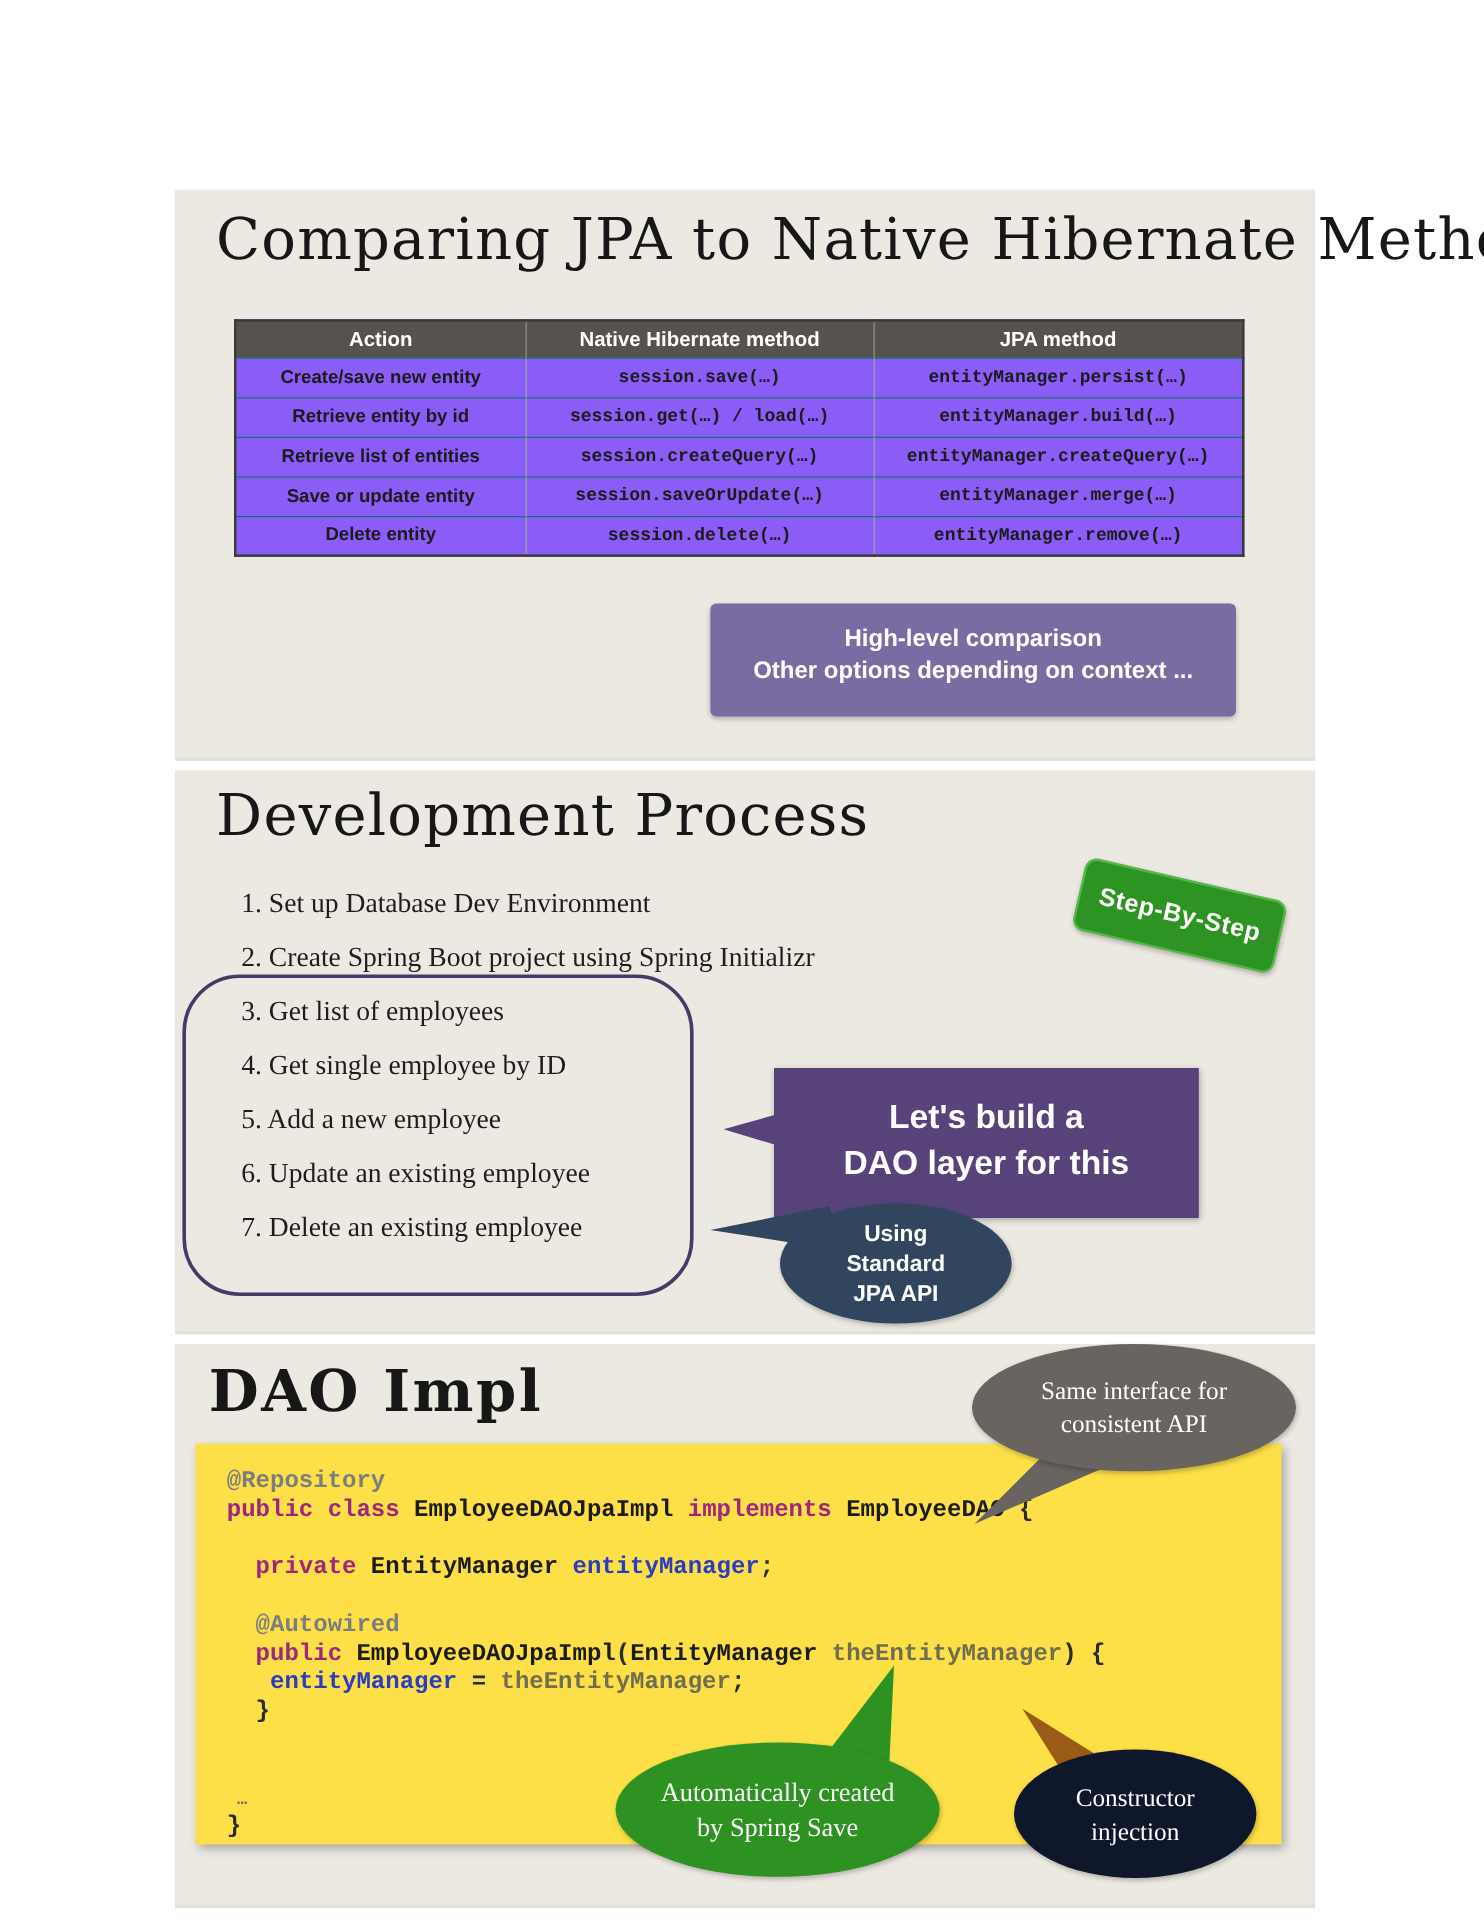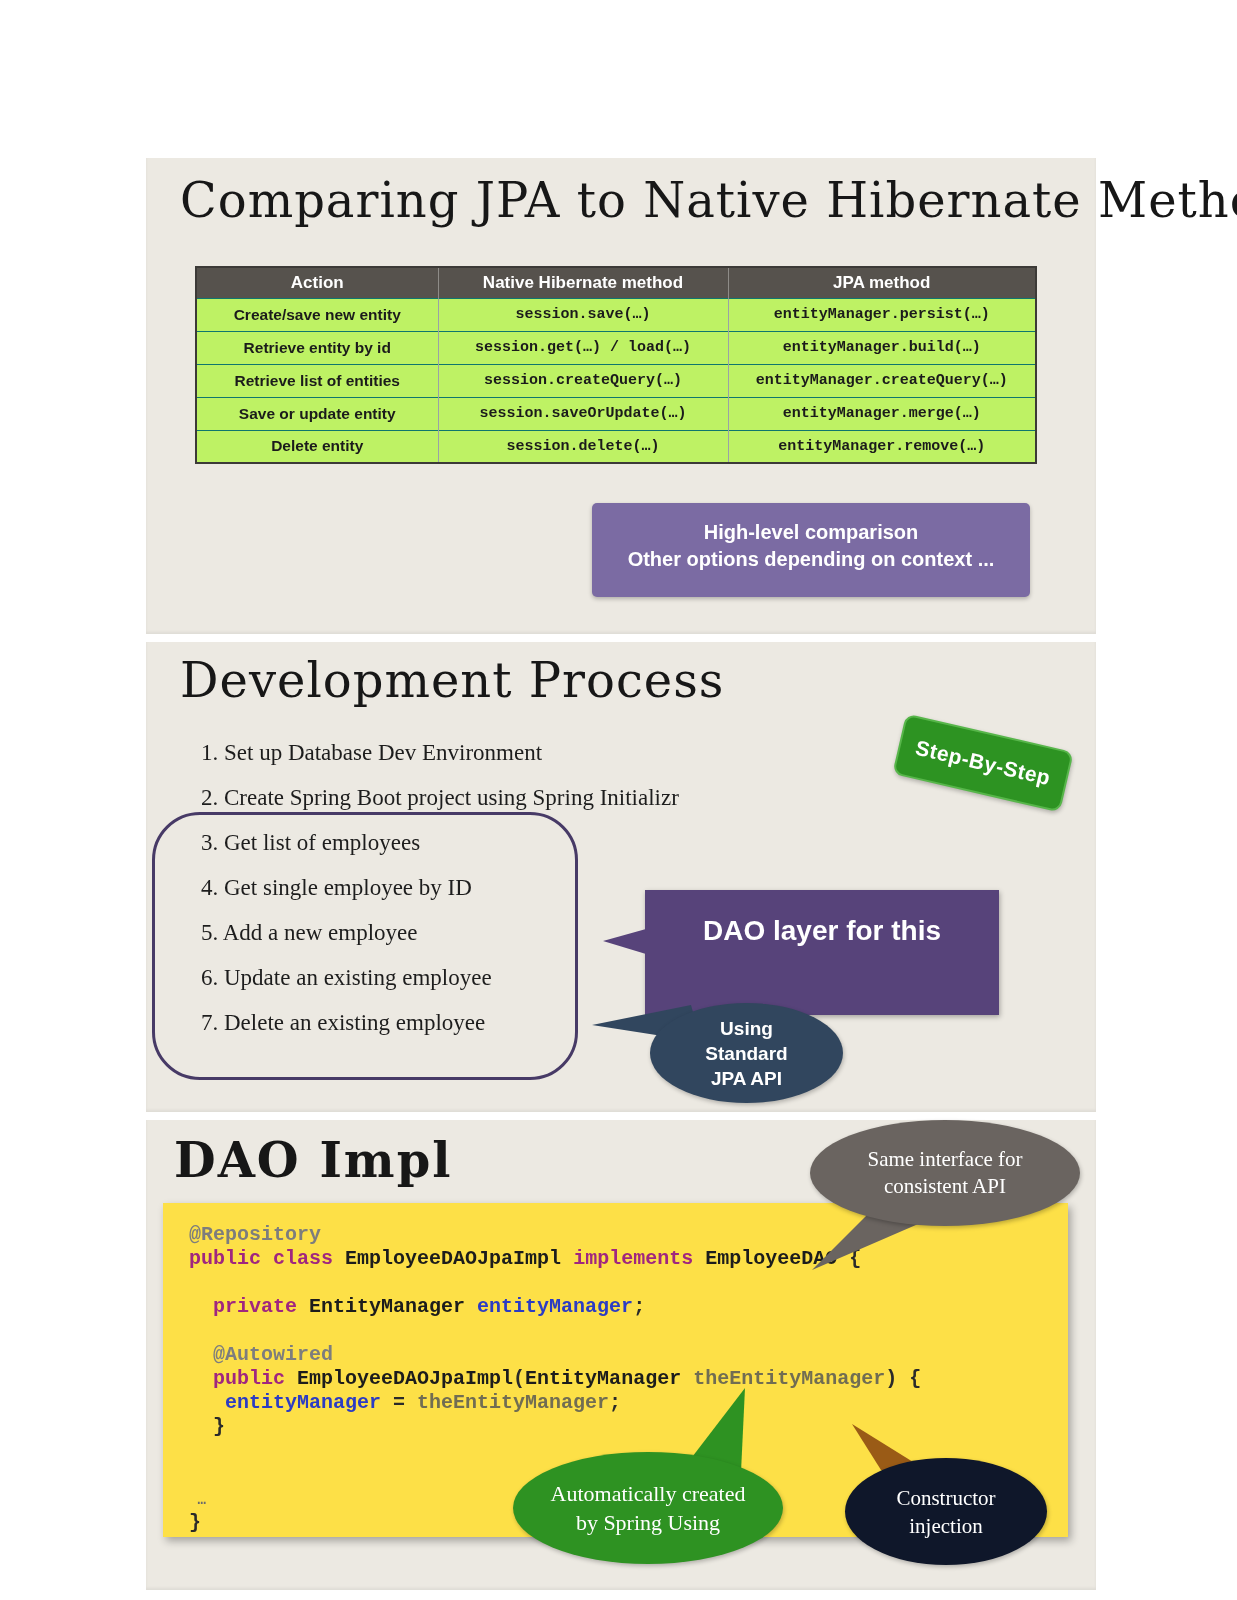--- a/index.html
+++ b/index.html
@@ -14,21 +14,21 @@
 
   .slide-title { font-family:"DejaVu Serif", serif; font-weight:normal;
                  color:#171717; font-size:48px; letter-spacing:1px;
                  position:absolute; white-space:nowrap; }
   #slide1 .slide-title { left:34px; top:14px; }
   #slide2 .slide-title { left:34px; top:10px; }
   #slide3 .slide-title { left:28px; top:12px; font-weight:bold; letter-spacing:2px; }
 
   
   .cmp-table { position:absolute; left:49px; top:108px; width:840px;
-               border-collapse:collapse; background:#bef264;
+               border-collapse:collapse; background:#8b5cf6;
                border:2px solid #3c3a37; table-layout:fixed; }
   .cmp-table th { background:#56524d; color:#ffffff; font-size:17px; font-weight:bold;
                   height:31px; border-left:1px solid #8e8c88; }
   .cmp-table td { height:33px; text-align:center; vertical-align:middle;
                   border-top:1px solid #0f766e; border-left:1px solid #9aa2a6;
                   color:#1b1b1b;margin-left:16px; }
   .cmp-table th:first-child, .cmp-table td:first-child { border-left:none; }
   .cmp-table col.c-action { width:242px; }
   .cmp-table col.c-native { width:290px; }
   .cmp-table col.c-jpa    { width:308px; }
@@ -164,20 +164,21 @@
   <div class="badge" style="background: rgb(45, 147, 34);">
     <span>Step-By-Step</span>
   </div>
 
   <svg class="tails" viewBox="0 0 950 470">
     <polygon points="457,299 500,287 500,312" fill="#57437a"></polygon>
     <polygon points="446,383 545,363 555,400" fill="#31465e"></polygon>
   </svg>
 
   <div class="callout2" style="background: rgb(87, 67, 122);">
+    <div>Let's build a</div>
     <div>DAO layer for this</div>
   </div>
 
   <div class="bubble bubble-navy" style="background: rgb(49, 70, 94);">
     <div>Using</div>
     <div>Standard</div>
     <div>JPA API</div>
   </div>
 </section>
 
@@ -206,20 +207,20 @@
       <div class="code-line"><span class="tok-plain">   </span><span class="tok-var">entityManager</span><span class="tok-plain"> = </span><span class="tok-param">theEntityManager</span><span class="tok-plain">;</span></div>
       <div class="code-line"><span class="tok-plain">  }</span></div>
       <div class="code-line">&nbsp;</div>
       <div class="code-line">&nbsp;</div>
       <div class="code-line"><span class="tok-dots"> …</span></div>
       <div class="code-line"><span class="tok-plain">}</span></div>
     </div>
 
   <div class="bubble bubble-serif bubble-green" style="background: rgb(46, 146, 34);">
     <div>Automatically created</div>
-    <div>by Spring Using</div>
+    <div>by Spring Save</div>
   </div>
 
   <div class="bubble bubble-serif bubble-brown" style="background: #0f172a;">
     <div>Constructor</div>
     <div>injection</div>
   </div>
 </section>
 
 </body></html>

